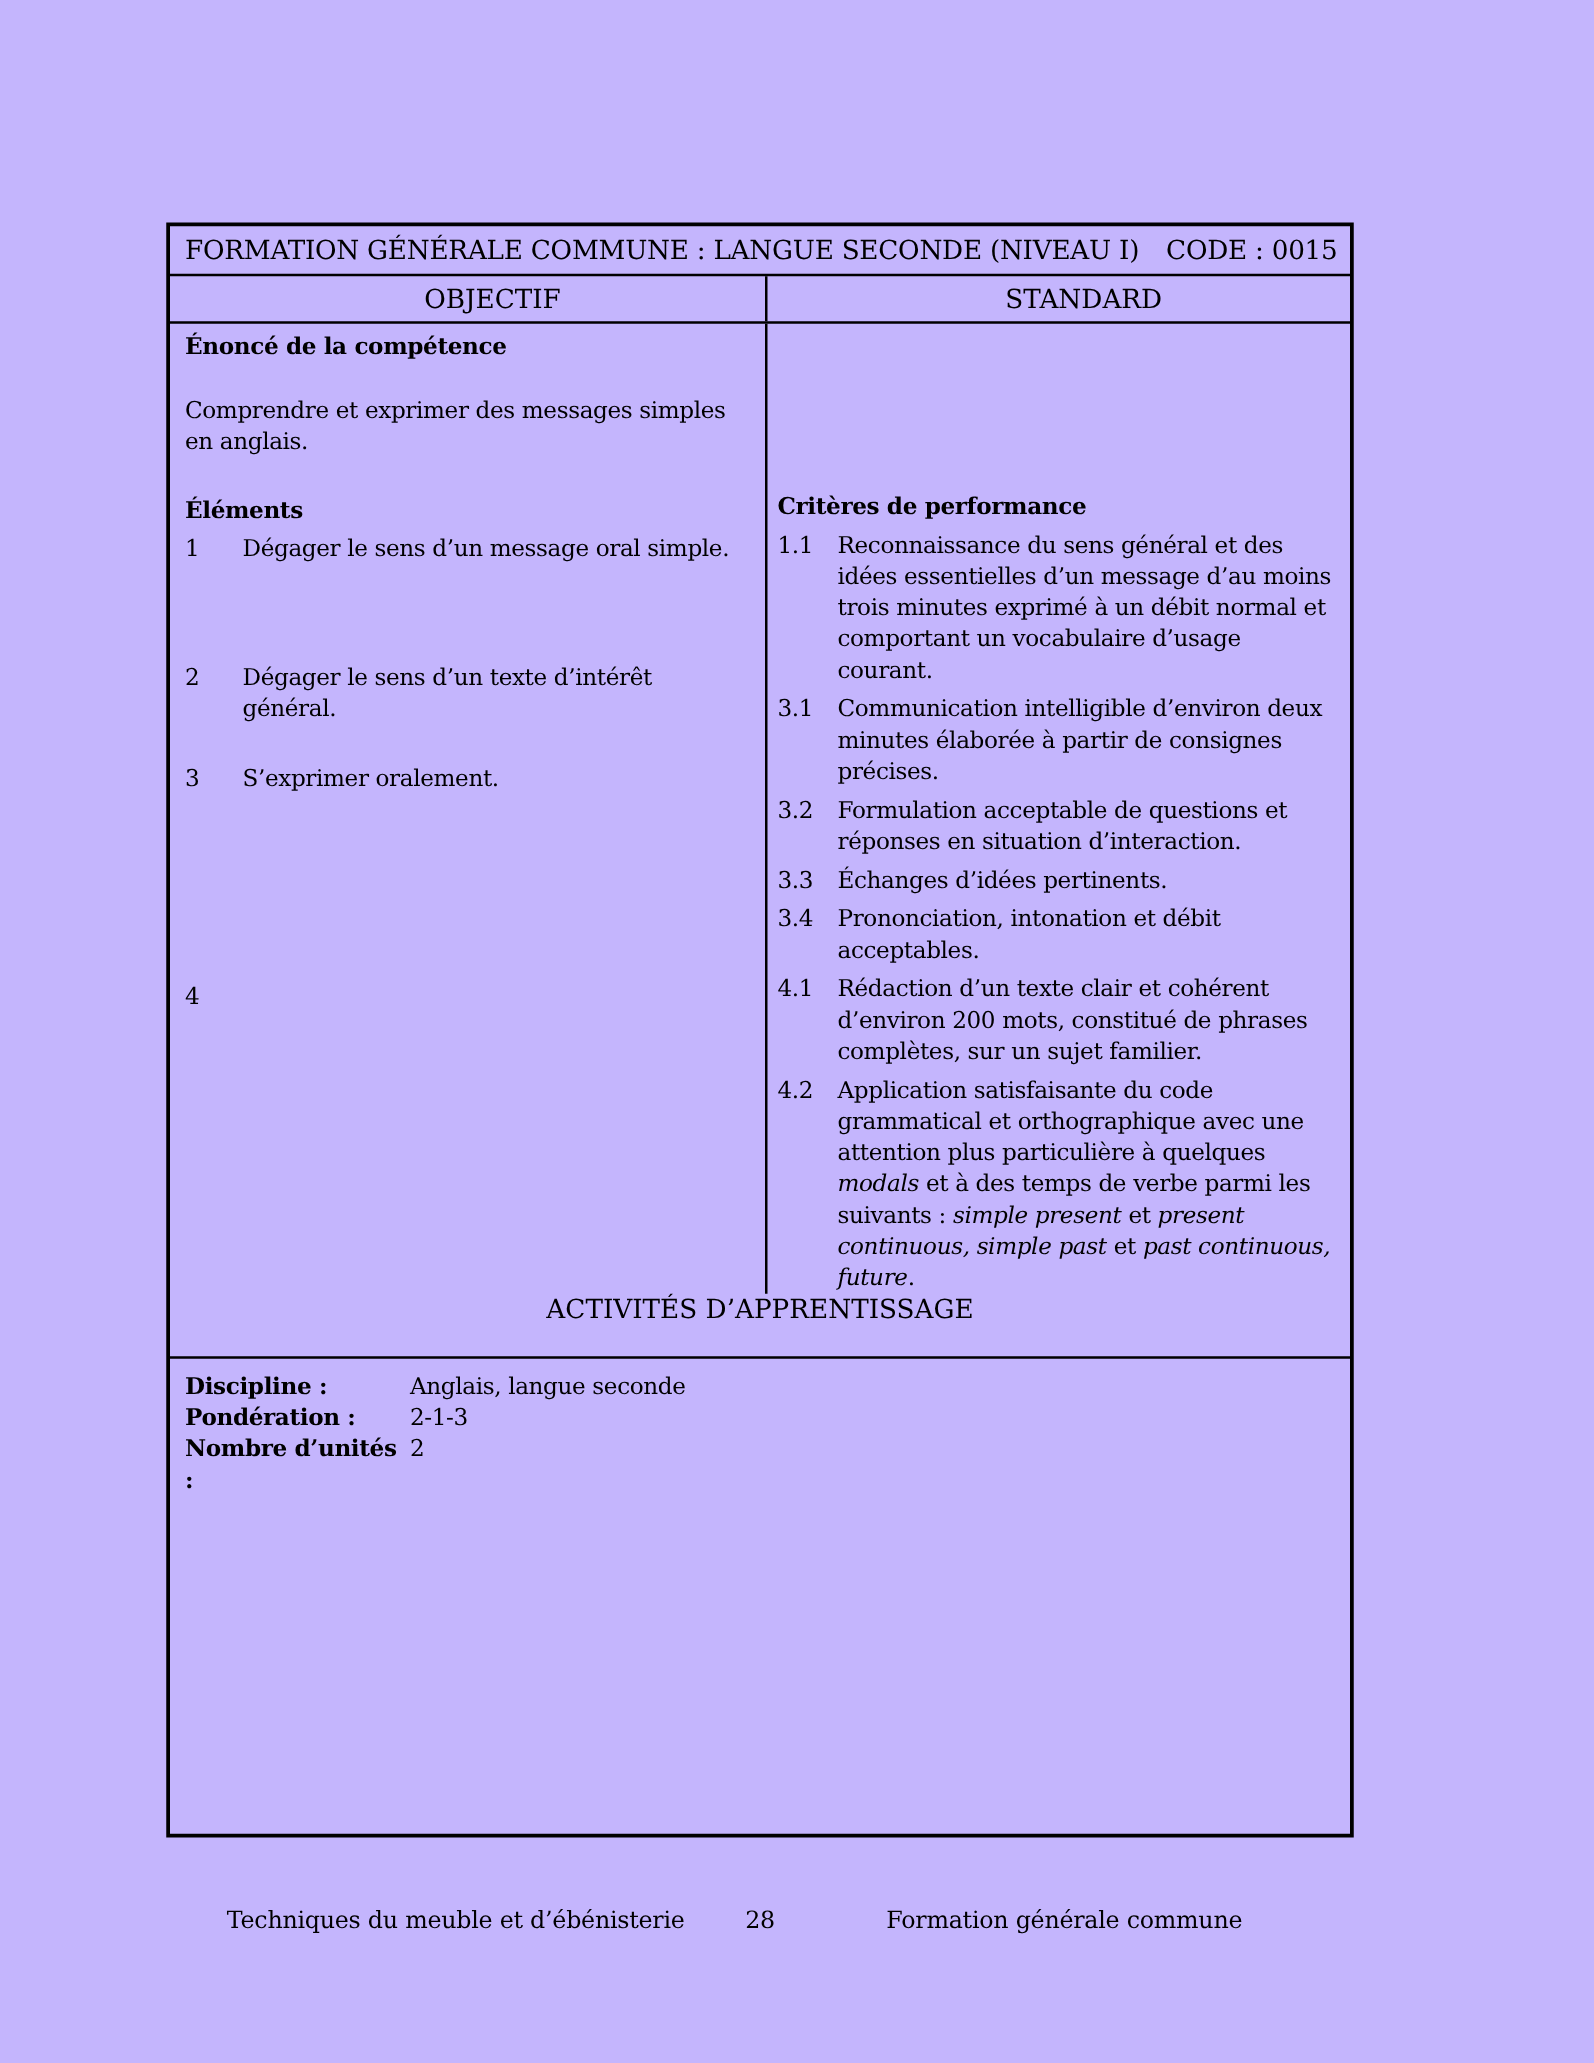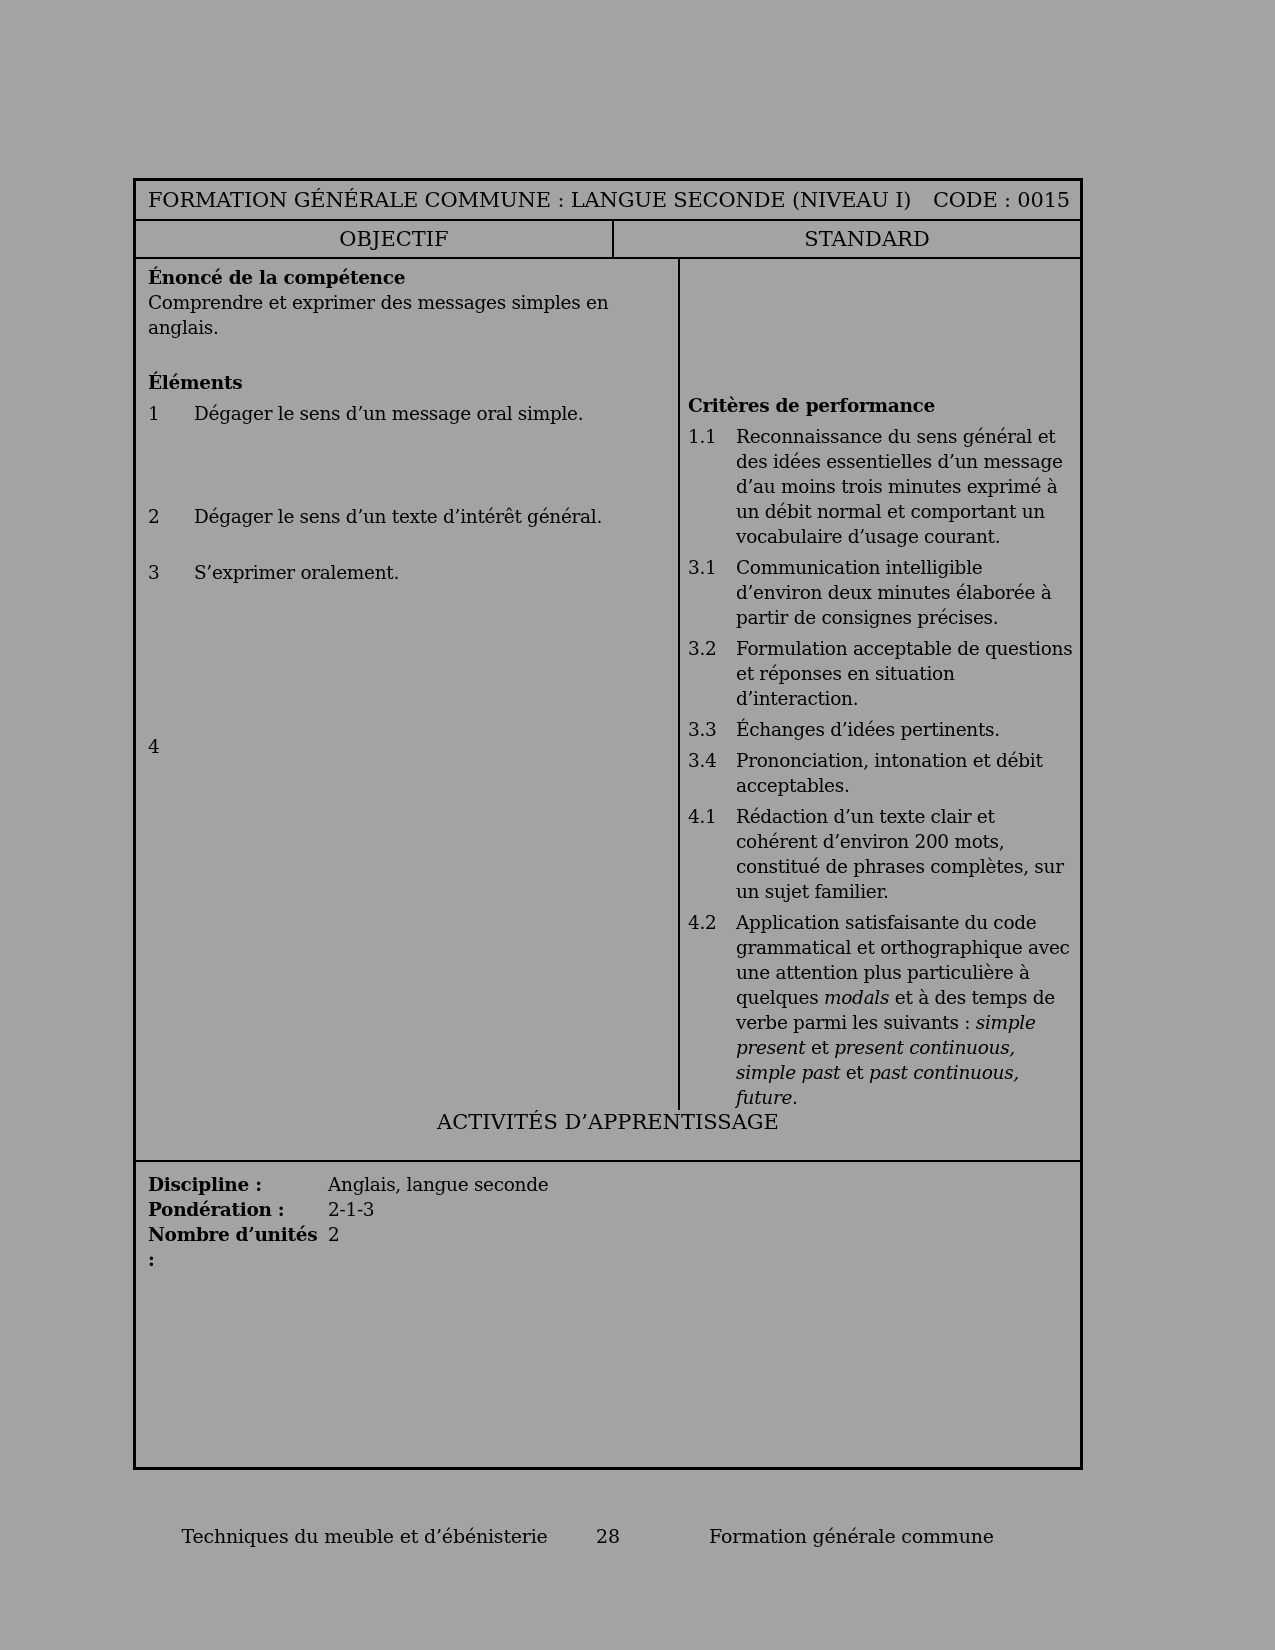--- a/index.html
+++ b/index.html
@@ -1,20 +1,20 @@
 <!DOCTYPE html>
 <html><head>
 <meta charset="utf-8">
 <style>
   html, body { margin: 0; padding: 0; background: #ffffff; }
   .page {
     position: relative;
     width: 1275px;
     height: 1650px;
-    background: #a3a3a3;
+    background: #c4b5fd;
     color: #000000;
     font-family: "DejaVu Serif", serif;
     overflow: hidden;
   }
   .doc-table {
     position: absolute;
     left: 133px;
     top: 178px;
     width: 950px;
     height: 1292px;
@@ -56,33 +56,33 @@
   
   .row-body {
     flex: 0 0 754px;
     display: flex;
     box-sizing: border-box;
     font-size: 18.5px;
     line-height: 25px;
     letter-spacing: -0.3px;
   }
   .cell-objectif {
-    width: 544px;
+    width: 478px;
     border-right: 2px solid #000;
     box-sizing: border-box;
     padding: 6px 26px 0 12px;
   }
   .cell-standard {
     flex: 1;
     box-sizing: border-box;
     padding: 6px 6px 0 8px;
   }
   .bold { font-weight: bold; }
   .it { font-style: italic; }
-  .enonce-text { }
+  .enonce-text { margin-top: 26px; }
   .elements-heading { margin-top: 30px; }
   .criteres-heading { margin-top: 128px; }
   .item { display: flex; margin-top: 6px; }
   .item .num { flex: 0 0 46px; }
   .cell-standard .item .num { flex: 0 0 48px; }
   .item .txt { flex: 1; }
   .obj-item-2 { margin-top: 78px; }
   .obj-item-3 { margin-top: 31px; }
   .obj-item-4 { margin-top: 149px; }
   

